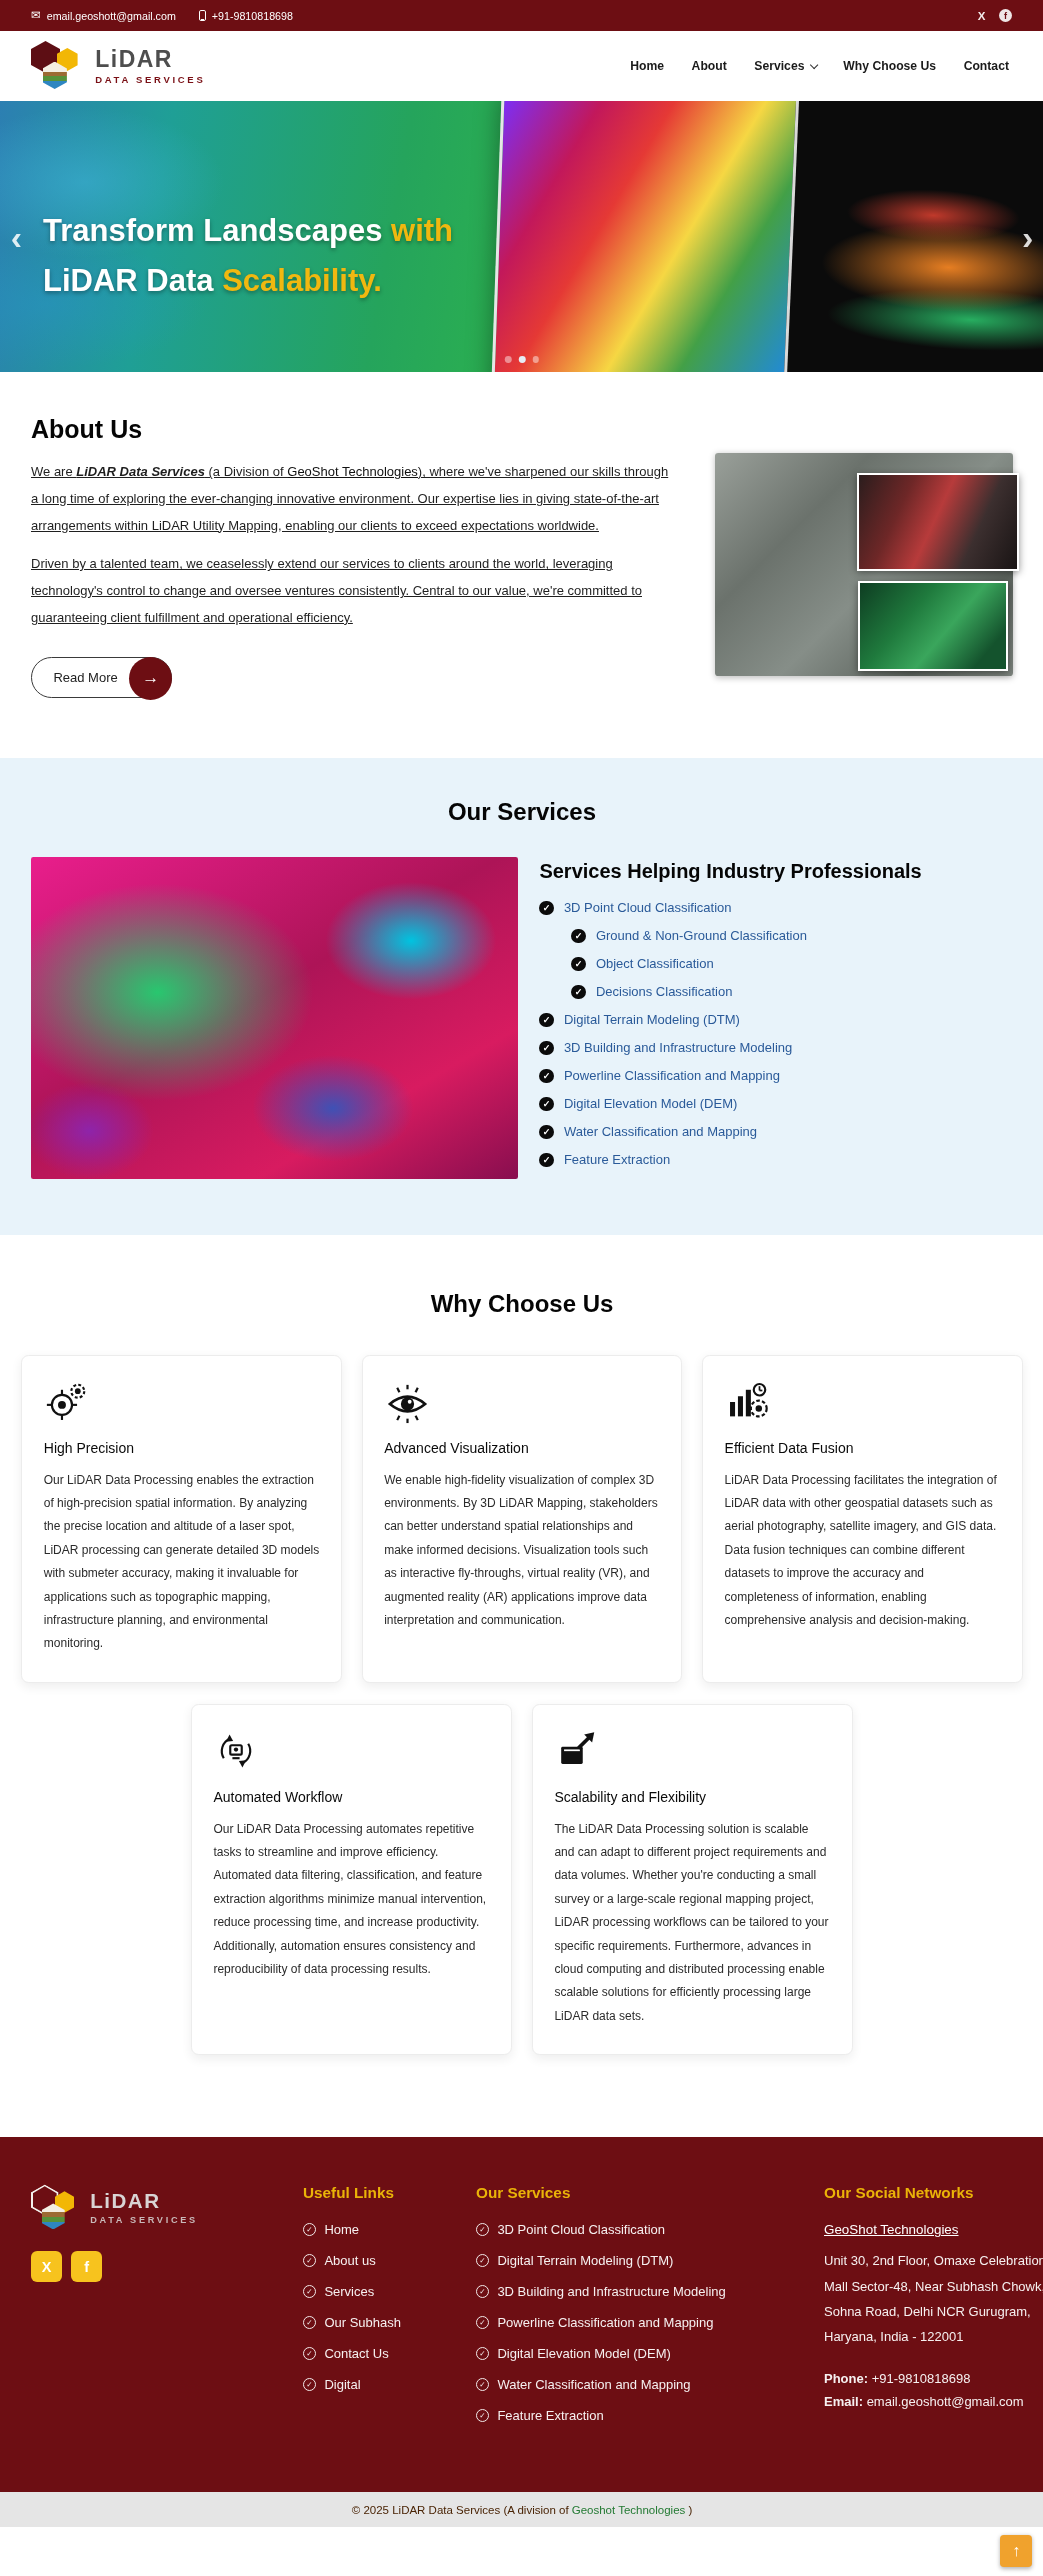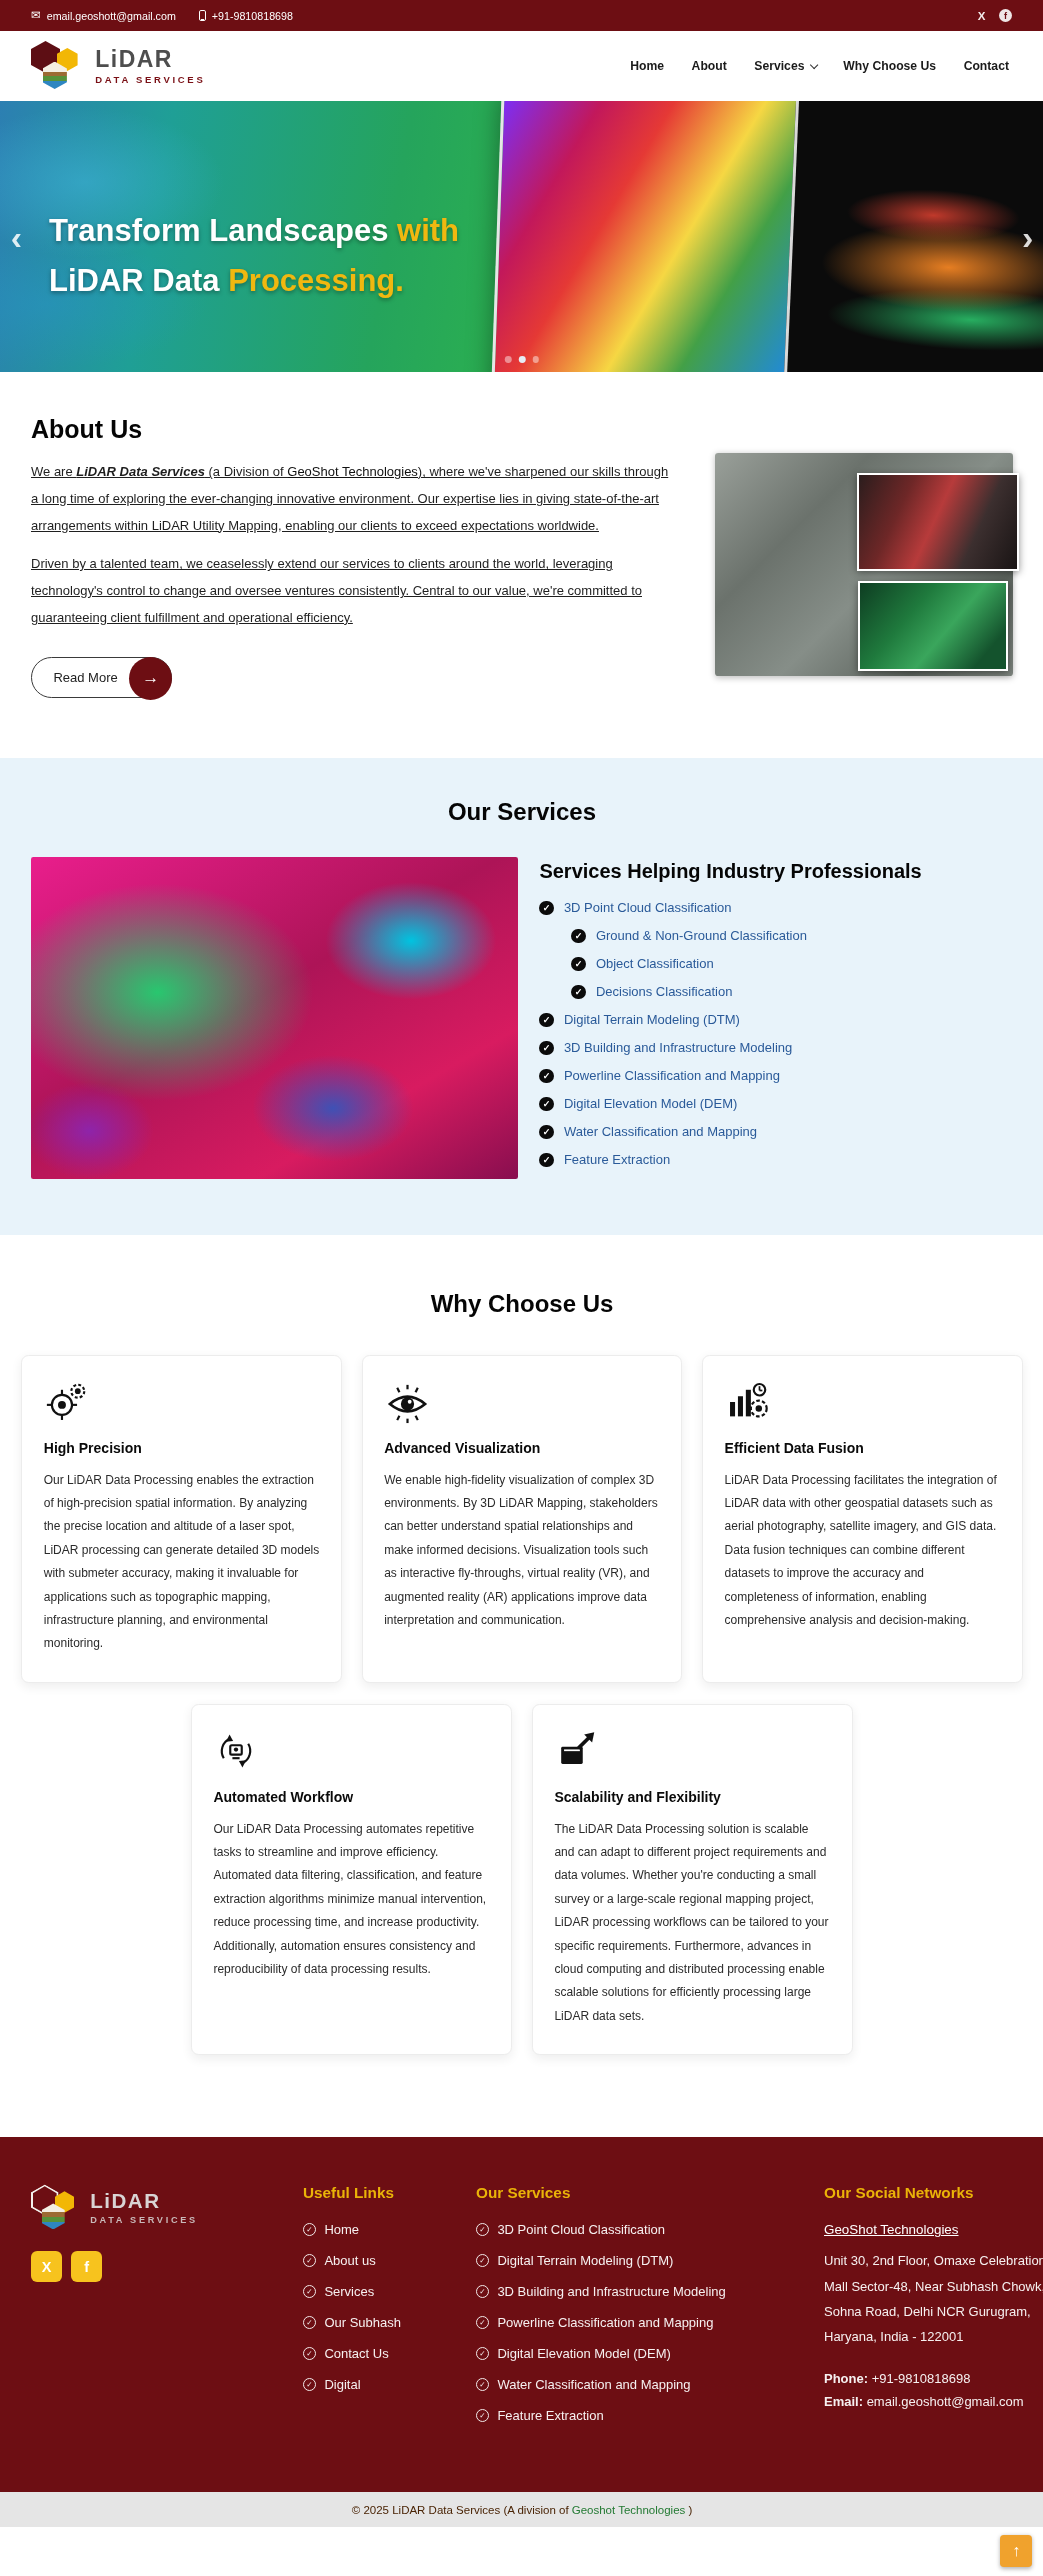--- a/index.html
+++ b/index.html
@@ -39,21 +39,21 @@
     background:radial-gradient(ellipse 199px 107px at 18% 30%, rgba(64,180,220,.55), transparent 70%),
                radial-gradient(ellipse 229px 92px at 10% 75%, rgba(40,150,200,.45), transparent 70%); }
   .hero-panel-a { position:absolute; left:496px; top:-15.3px; width:305px; height:305px; transform:rotate(-3deg) skewX(-5deg);
     border:3.1px solid #e6e6e6; box-shadow:0 0 26px rgba(0,0,0,.4);
     background:linear-gradient(120deg,#7b2ff7 0%,#c2185b 22%,#e53935 38%,#f6d743 58%,#43a047 74%,#1e88e5 100%); }
   .hero-panel-b { position:absolute; left:790px; top:-19px; width:351px; height:321px; transform:rotate(2.5deg);
     border-left:3.1px solid #d9d9d9; background-color:#0b0b0b;
     background-image:radial-gradient(ellipse 176px 61px at 45% 58%, #e67e22, rgba(230,126,34,0) 72%),
                      radial-gradient(ellipse 199px 42px at 52% 74%, #27ae60, rgba(39,174,96,0) 72%),
                      radial-gradient(ellipse 115px 34px at 40% 42%, #c0392b, rgba(192,57,43,0) 75%); }
-  .hero-title { position:absolute; z-index:5; left:49px; top:105px; font-size:31px; font-weight:700; line-height:1.62; color:#fff; text-shadow:0 1.5px 4.6px rgba(0,0,0,.35); }
+  .hero-title { position:absolute; z-index:5; left:43px; top:105px; font-size:31px; font-weight:700; line-height:1.62; color:#fff; text-shadow:0 1.5px 4.6px rgba(0,0,0,.35); }
   .hero-yellow { color:#f0b810; }
   .hero-arrow { position:absolute; z-index:6; top:44%; font-size:34px; line-height:1; color:rgba(255,255,255,.85); cursor:pointer; font-weight:bold; }
   .hero-prev { left:10.7px; } .hero-next { right:10.7px; }
   .hero-dots { position:absolute; z-index:6; bottom:9.2px; left:50%; transform:translateX(-50%); display:flex; gap:6.9px; }
   .dot { width:6.9px; height:6.9px; border-radius:50%; background:rgba(255,255,255,.45); cursor:pointer; }
   .dot.active { background:rgba(230,245,255,.95); }
 
   
   .about { display:flex; gap:37px; padding:43px 31px 60px 31px; background:#fff; }
   .about-text { width:655px; }
@@ -88,21 +88,21 @@
   .svc-item.lvl1 { margin-left:32px; }
   .check-badge { width:14.5px; height:14.5px; flex:none; border-radius:50%; background:#0b0b0b; color:#fff; font-size:9.2px; font-weight:bold; display:flex; align-items:center; justify-content:center; }
   .svc-link { font-size:13px; color:#2a5a99; cursor:pointer; text-decoration:none; }
 
   
   .why { background:#fff; padding:55px 21.4px 61px 21.4px; }
   .why-title { text-align:center; font-size:24px; font-weight:700; color:#050505; margin-bottom:37px; }
   .cards-row { display:flex; justify-content:center; gap:20px; margin-bottom:21.4px; }
   .card { width:321px; background:#fff; border:0.8px solid #ececec; border-radius:7.6px; box-shadow:0 3.8px 10.7px rgba(0,0,0,.07); padding:23px 21.4px 26px 21.4px; }
   .card-icon { margin-bottom:12.2px; height:49px; }
-  .card h3 { font-size:14px; font-weight:700; color:#0a0a0a; margin-bottom:12.2px; }
+  .card h3 { font-size:14px; font-weight:400; color:#0a0a0a; margin-bottom:12.2px; }
   .card p { font-size:12px; line-height:1.95; color:#2b2b2b; }
 
   
   .footer { background:#6d0e13; color:#fff; padding:47px 31px 53px 31px; display:grid; grid-template-columns:252px 153px 328px 248px; column-gap:20px; }
   .f-logo { display:flex; align-items:center; gap:9.2px; margin-bottom:20px; }
   .f-hexwrap { position:relative; width:50px; height:47px; }
   .f-hex1 { width:27.5px; height:31px; left:0; top:0; background:transparent; border:0; }
   .f-hex1::before { content:""; position:absolute; inset:0; clip-path:polygon(50% 0,100% 25%,100% 75%,50% 100%,0 75%,0 25%); background:#f4f0ec; }
   .f-hex1::after { content:""; position:absolute; inset:1.9px; clip-path:polygon(50% 0,100% 25%,100% 75%,50% 100%,0 75%,0 25%); background:#6d0e13; }
   .f-hex2 { width:19px; height:21.4px; left:24px; top:6.9px; background:#f2b705; }
@@ -178,21 +178,21 @@
         <span>Contact</span>
       </span>
   </nav>
 </div>
 
 <div class="hero">
   <div class="hero-panel-a"></div>
   <div class="hero-panel-b"></div>
   <h1 class="hero-title">
     <span>Transform Landscapes </span><span class="hero-yellow">with</span><br>
-    <span>LiDAR Data </span><span class="hero-yellow">Processing.</span>
+    <span>LiDAR Data </span><span class="hero-yellow">Scalability.</span>
   </h1>
   <span class="hero-arrow hero-prev">‹</span>
   <span class="hero-arrow hero-next">›</span>
   <div class="hero-dots">
     <span class="dot"></span>
     <span class="dot active"></span>
     <span class="dot"></span>
   </div>
 </div>
 

